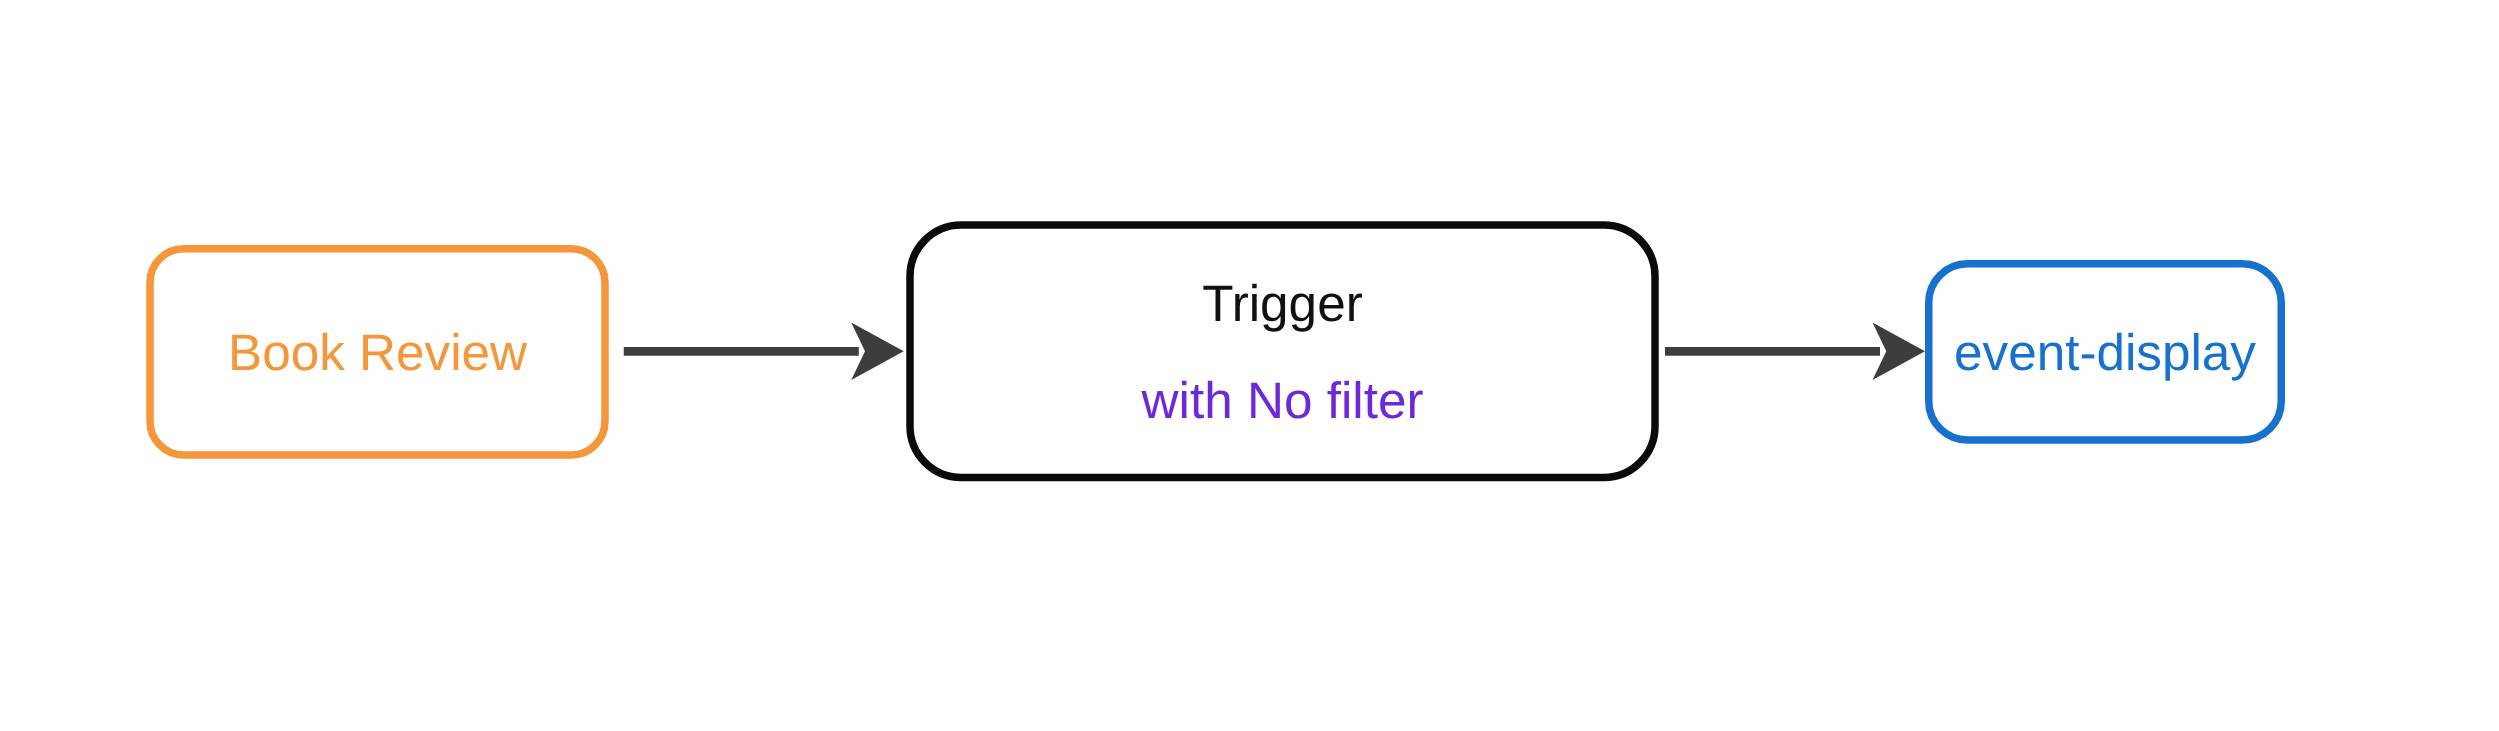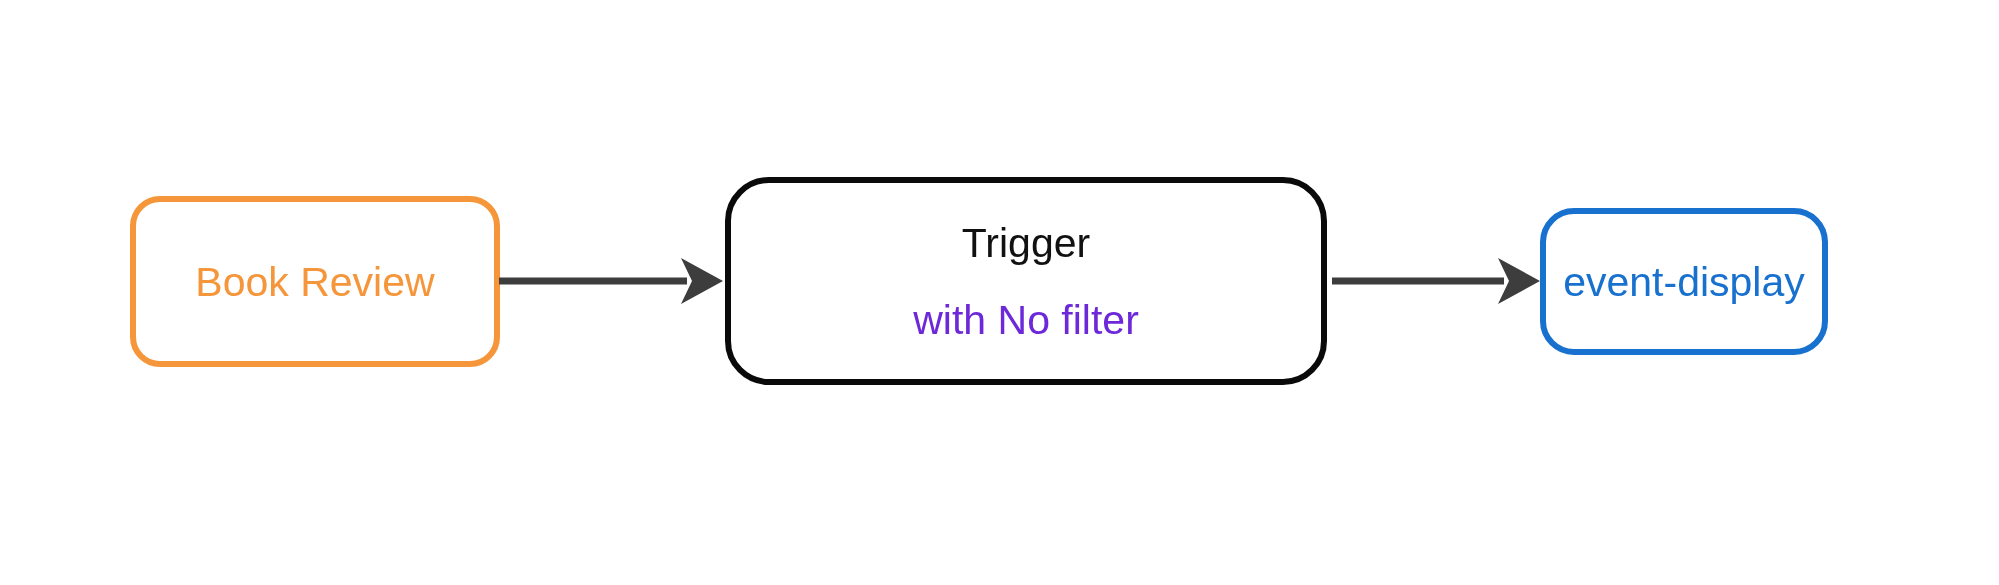--- a/index.html
+++ b/index.html
@@ -24,21 +24,21 @@
     flex-direction: column;
     align-items: center;
     justify-content: center;
     text-align: center;
   }
   .node .line {
     display: block;
     white-space: nowrap;
   }
   #node-broker {
-    left: 130px;
+    left: 117px;
     top: 196px;
     width: 370px;
     height: 171px;
     border-width: 6px;
     border-radius: 30px;
     font-size: 41px;
     line-height: 56px;
   }
   #node-trigger {
     left: 725px;

